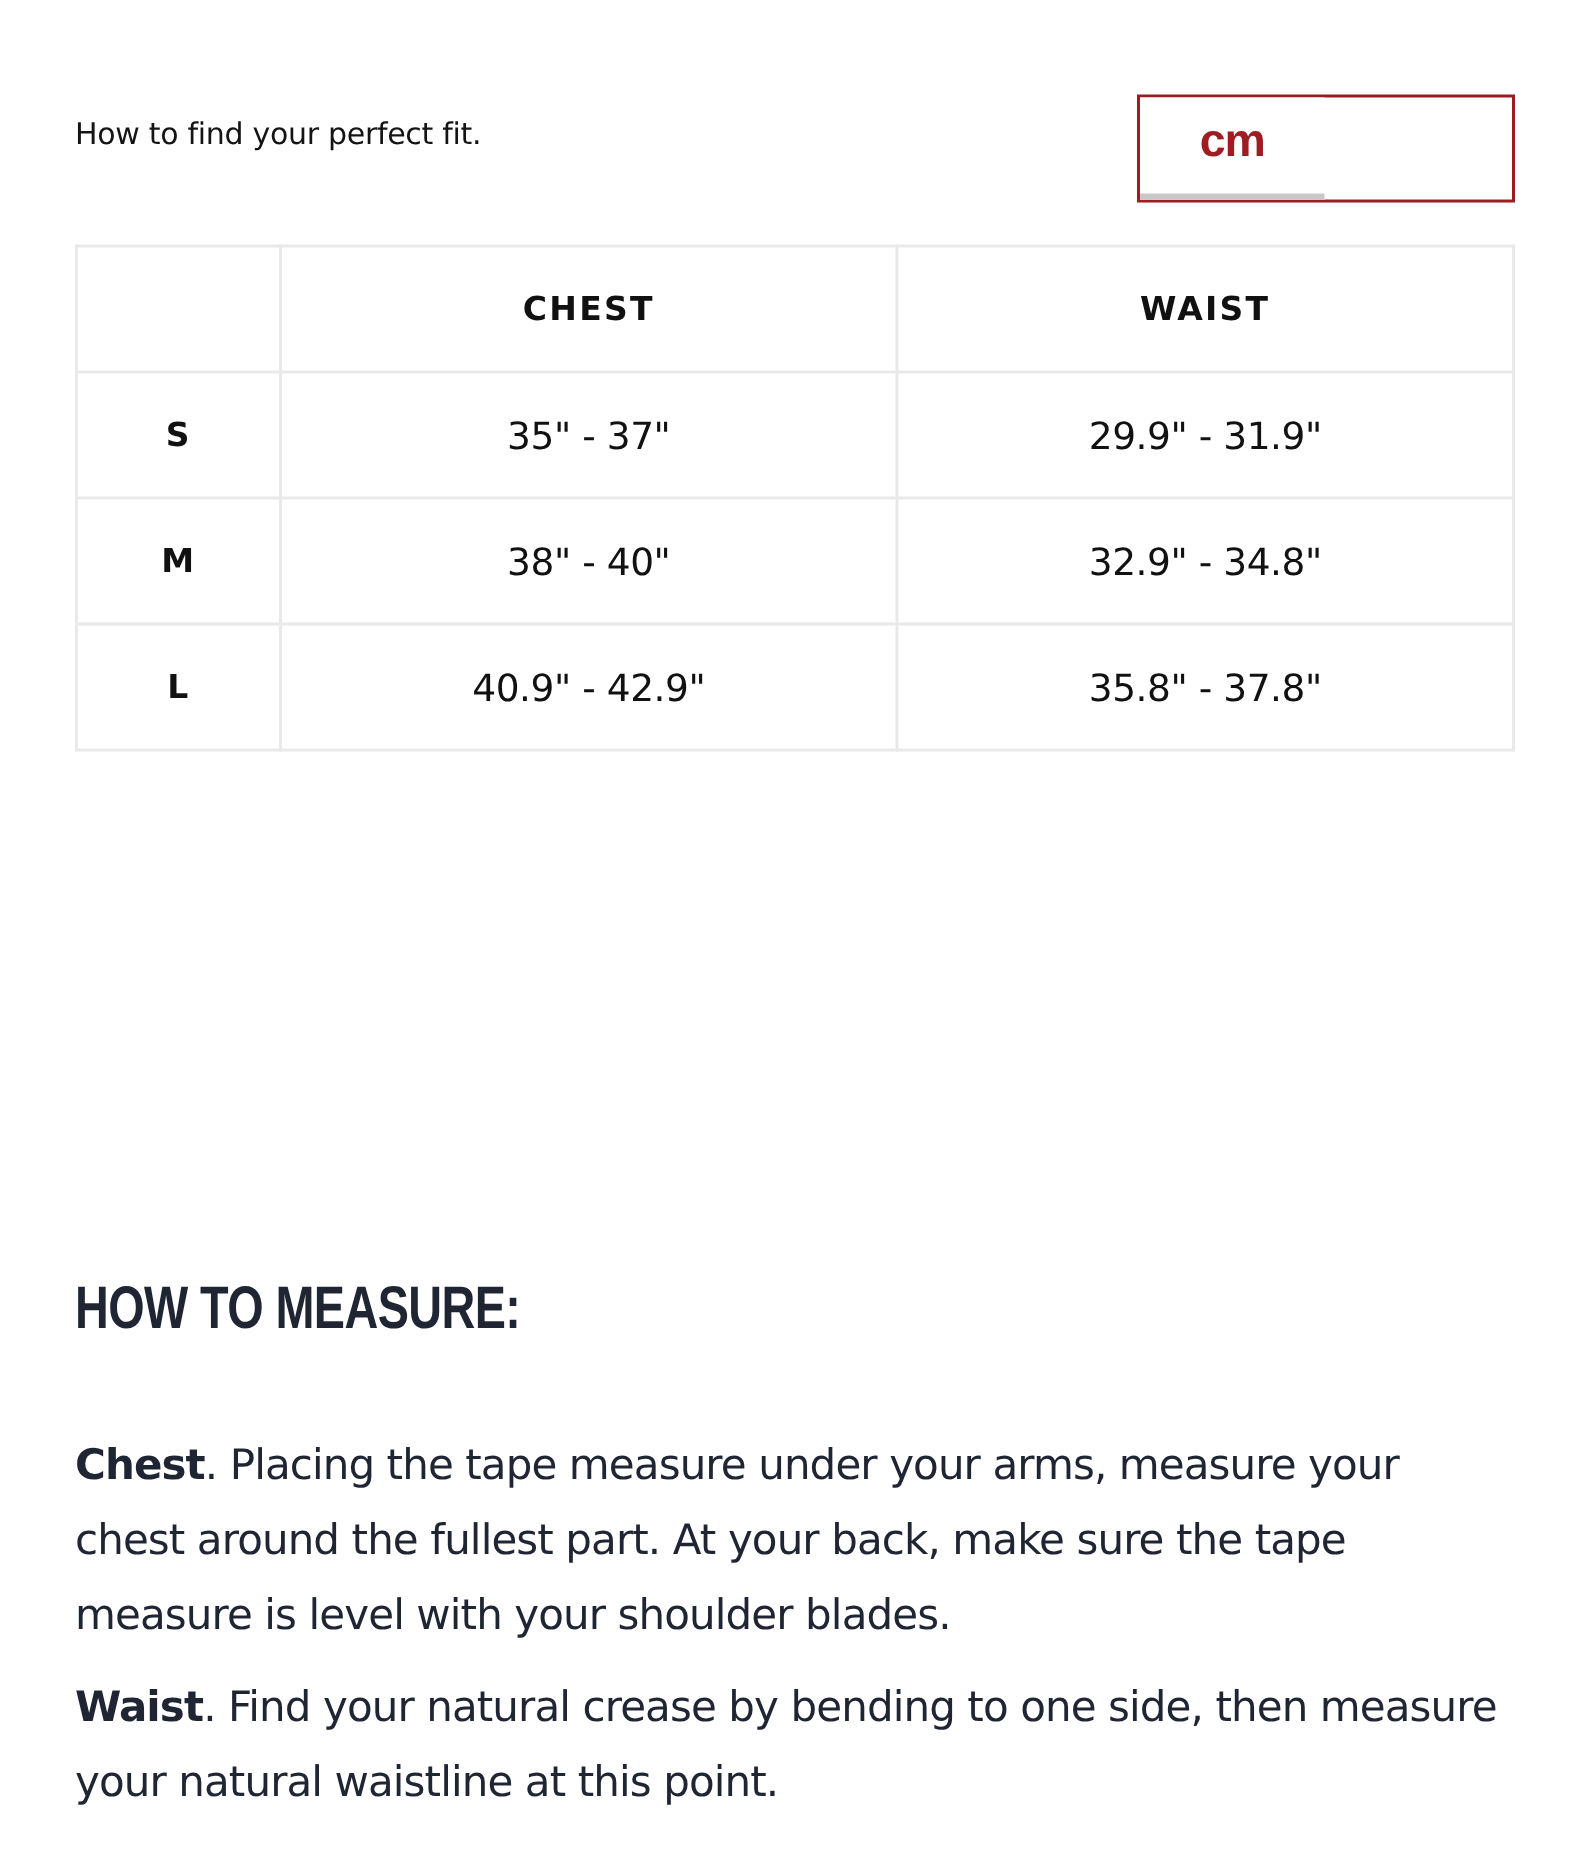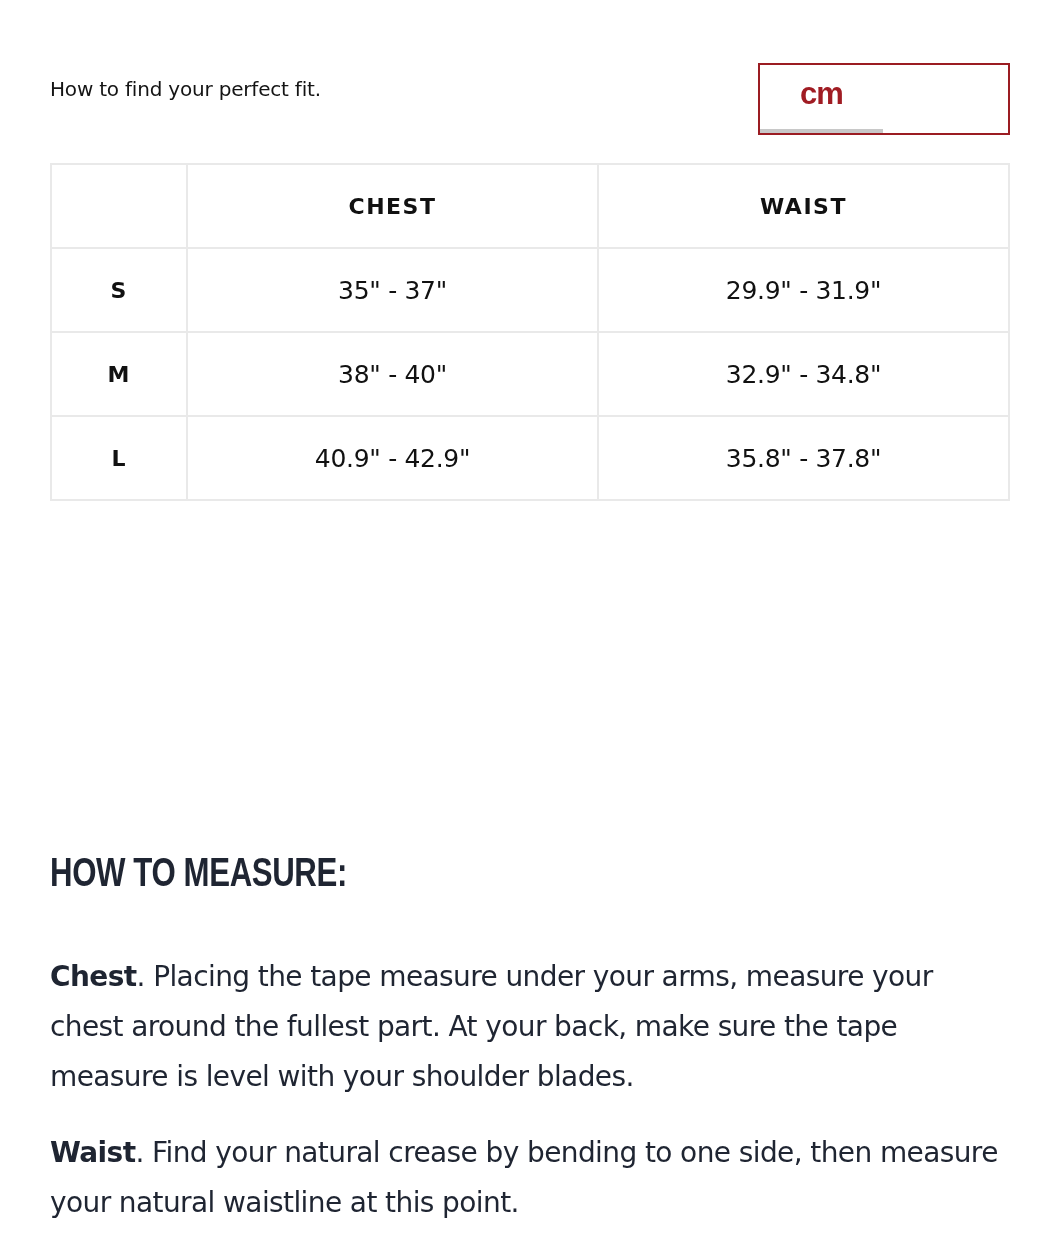--- a/index.html
+++ b/index.html
@@ -107,21 +107,21 @@
       width: 960px;
       font-size: 28px;
       line-height: 50px;
       color: #1f2532;
       letter-spacing: -0.6px;
     }
     .measure-para b {
       font-weight: bold;
     }
     .p-chest { top: 931px; margin-top: 21px; }
-    .p-waist { top: 1113px; margin-top: 15px; }
+    .p-waist { top: 1113px; }
   </style>
 </head>
 <body>
 
 <div class="intro">How to find your perfect fit.</div>
 
 <div class="unit-toggle">
   <div class="unit-btn cm">cm</div>
 </div>
 

